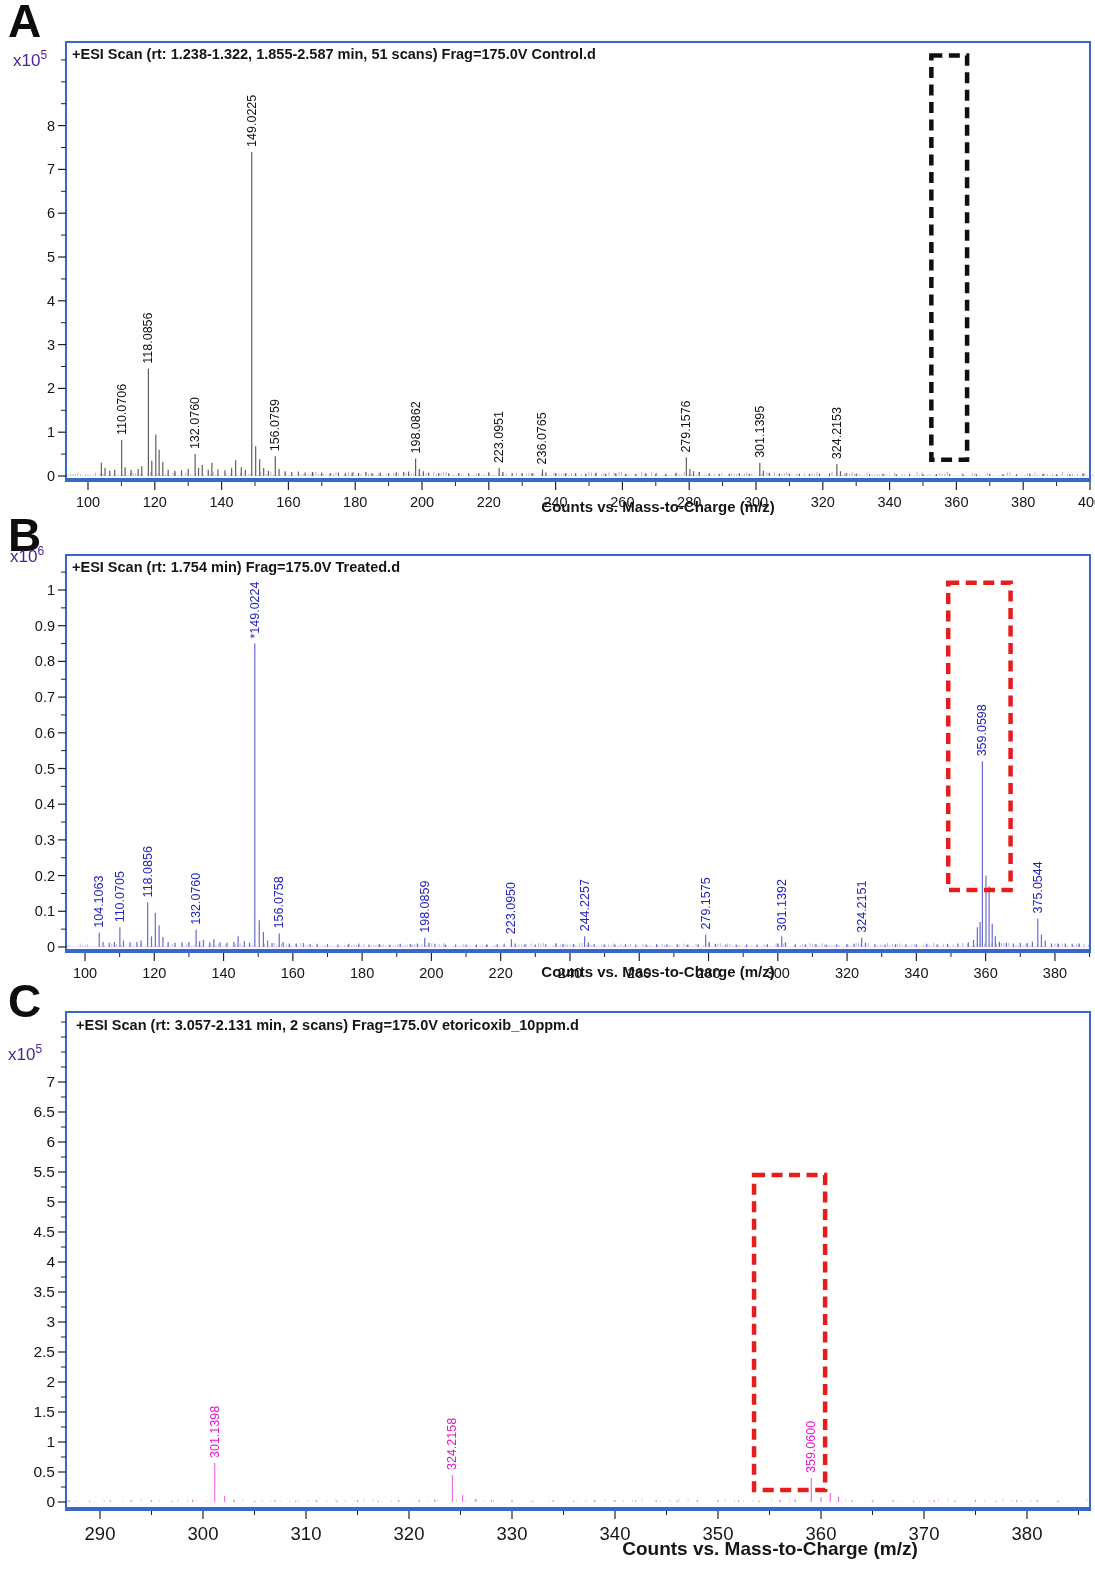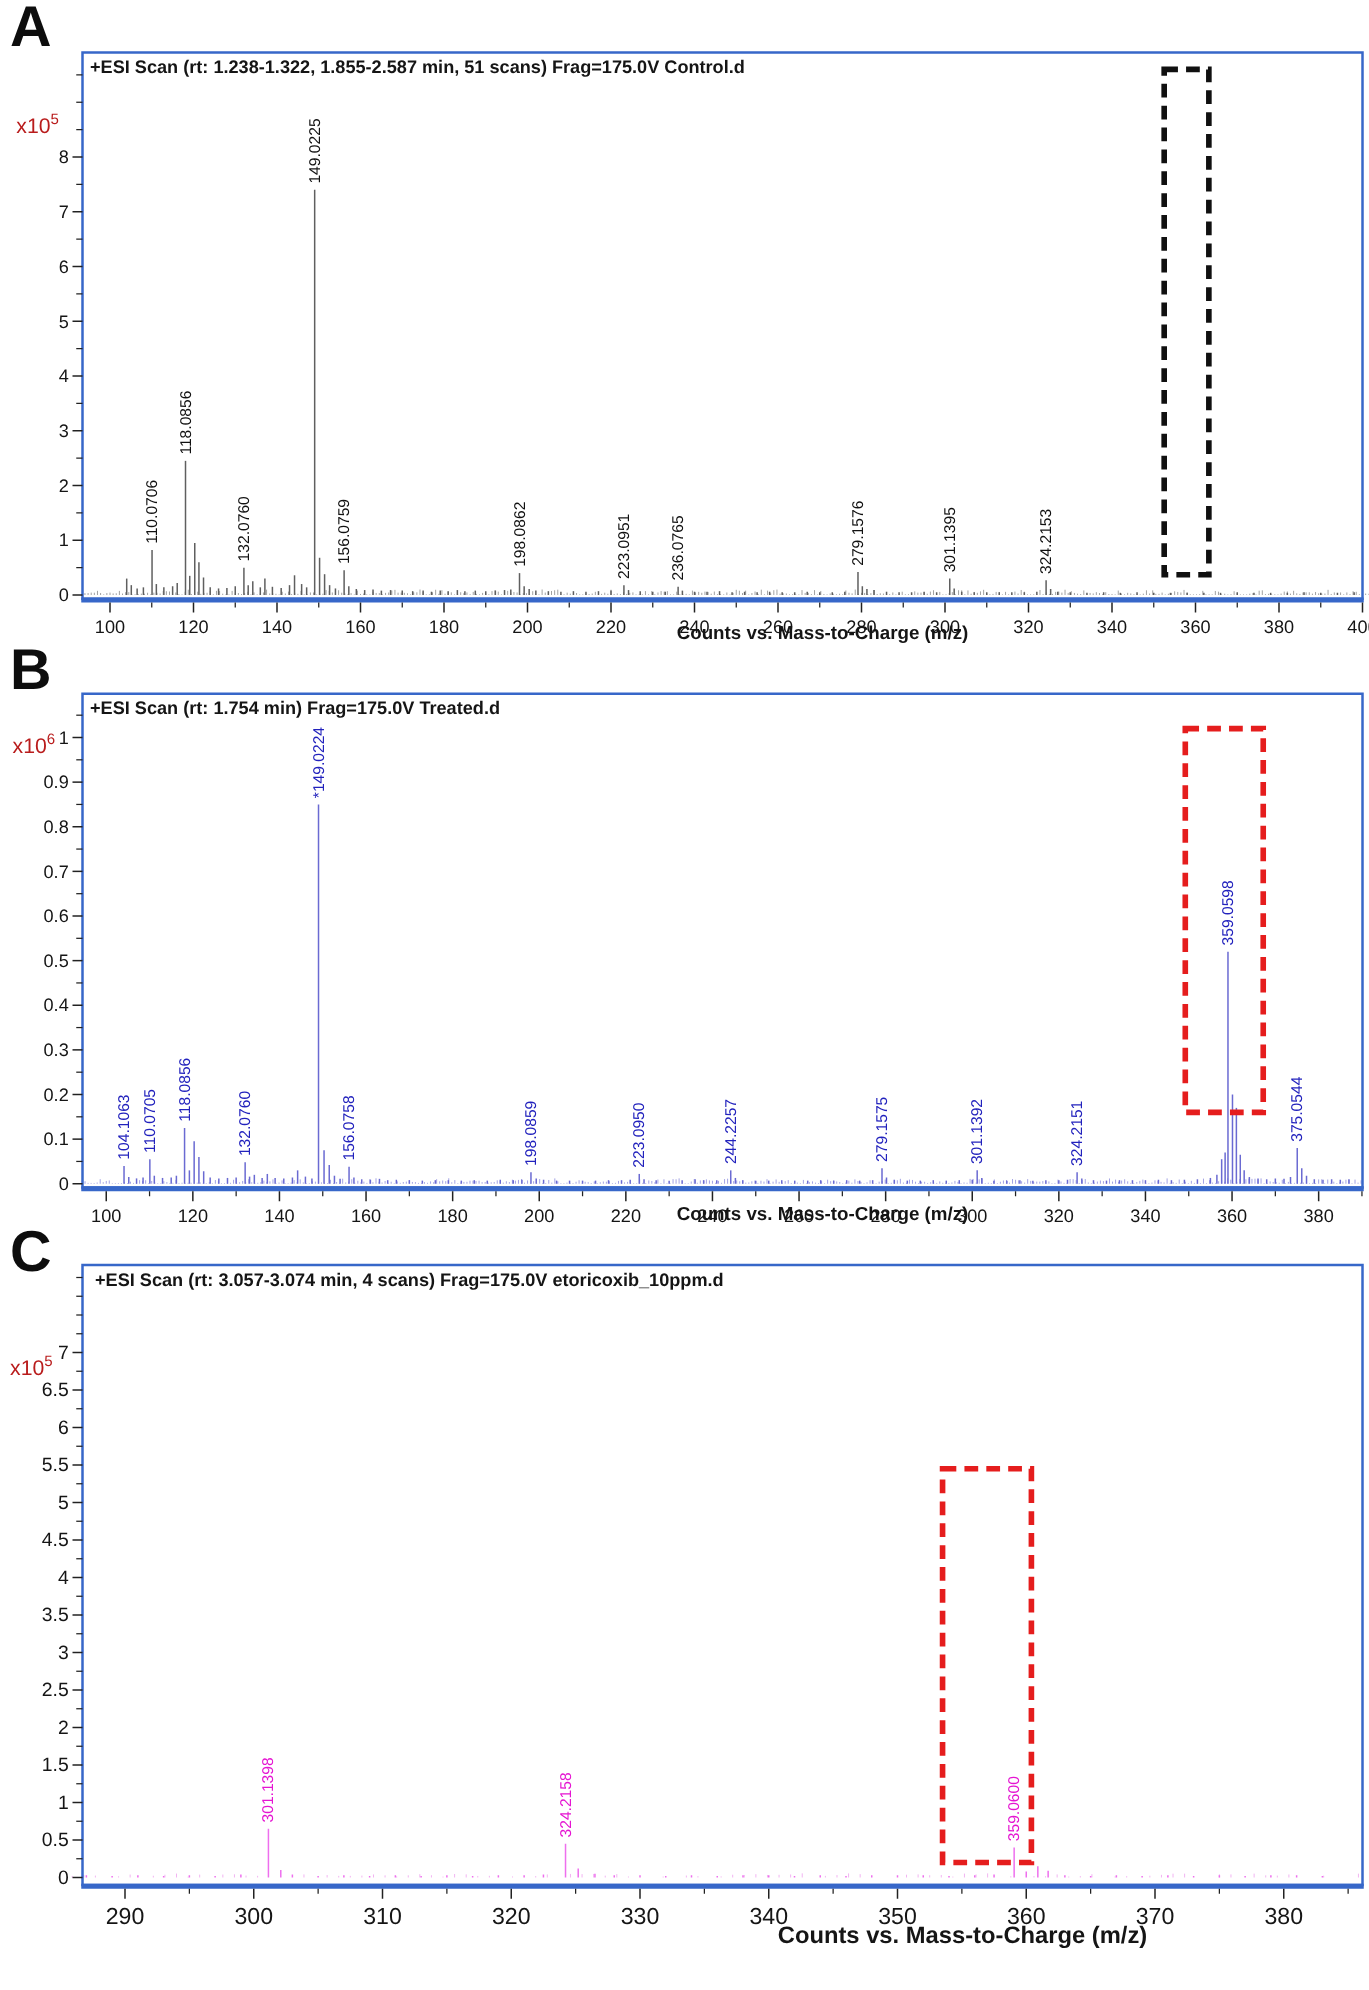--- a/index.html
+++ b/index.html
@@ -1,21 +1,21 @@
 <!DOCTYPE html>
 <html><head>
 <meta charset="utf-8">
 <style>
   html,body{margin:0;padding:0;background:#ffffff;}
   body{width:1095px;height:1592px;position:relative;overflow:hidden;
        font-family:"Liberation Sans",sans-serif;color:#111;}
   .overlay{position:absolute;white-space:nowrap;}
   .panel-letter{font-size:46px;font-weight:bold;letter-spacing:1px;color:#0d0d0d;}
   .scan-title{font-size:14.5px;font-weight:bold;color:#151515;}
-  .y-scale{font-size:17px;color:#b91c1c;margin-top:40px;}
+  .y-scale{font-size:17px;color:#4c1d95;}
   .y-scale .exp{font-size:12px;vertical-align:7px;}
   .x-title{font-size:15px;font-weight:bold;color:#151515;transform:translateX(-50%);}
   .x-title.big{font-size:19px;}
   svg{position:absolute;left:0;top:0;}
   svg text{font-family:"Liberation Sans",sans-serif;}
 </style>
 </head>
 <body>
 
 <svg id="plot-svg" width="1095" height="1592" viewBox="0 0 1095 1592">
@@ -1577,15 +1577,15 @@
 <div class="overlay scan-title" style="left:72px;top:46px">+ESI Scan (rt: 1.238-1.322, 1.855-2.587 min, 51 scans) Frag=175.0V Control.d</div>
 <div class="overlay y-scale" style="left:13px;top:48px"><span>x10</span><span class="exp">5</span></div>
 <div class="overlay x-title" style="left:658px;top:498px">Counts vs. Mass-to-Charge (m/z)</div>
 
 <div class="overlay panel-letter" style="left:8px;top:508px">B</div>
 <div class="overlay scan-title" style="left:72px;top:559px">+ESI Scan (rt: 1.754 min) Frag=175.0V Treated.d</div>
 <div class="overlay y-scale" style="left:10px;top:544px"><span>x10</span><span class="exp">6</span></div>
 <div class="overlay x-title" style="left:658px;top:963px">Counts vs. Mass-to-Charge (m/z)</div>
 
 <div class="overlay panel-letter" style="left:8px;top:974px">C</div>
-<div class="overlay scan-title" style="left:76px;top:1017px">+ESI Scan (rt: 3.057-3.074 min, 4 scans) Frag=175.0V etoricoxib_10ppm.d</div>
+<div class="overlay scan-title" style="left:76px;top:1017px">+ESI Scan (rt: 3.057-2.131 min, 2 scans) Frag=175.0V etoricoxib_10ppm.d</div>
 <div class="overlay y-scale" style="left:8px;top:1042px"><span>x10</span><span class="exp">5</span></div>
 <div class="overlay x-title big" style="left:770px;top:1538px">Counts vs. Mass-to-Charge (m/z)</div>
 
 </body></html>

